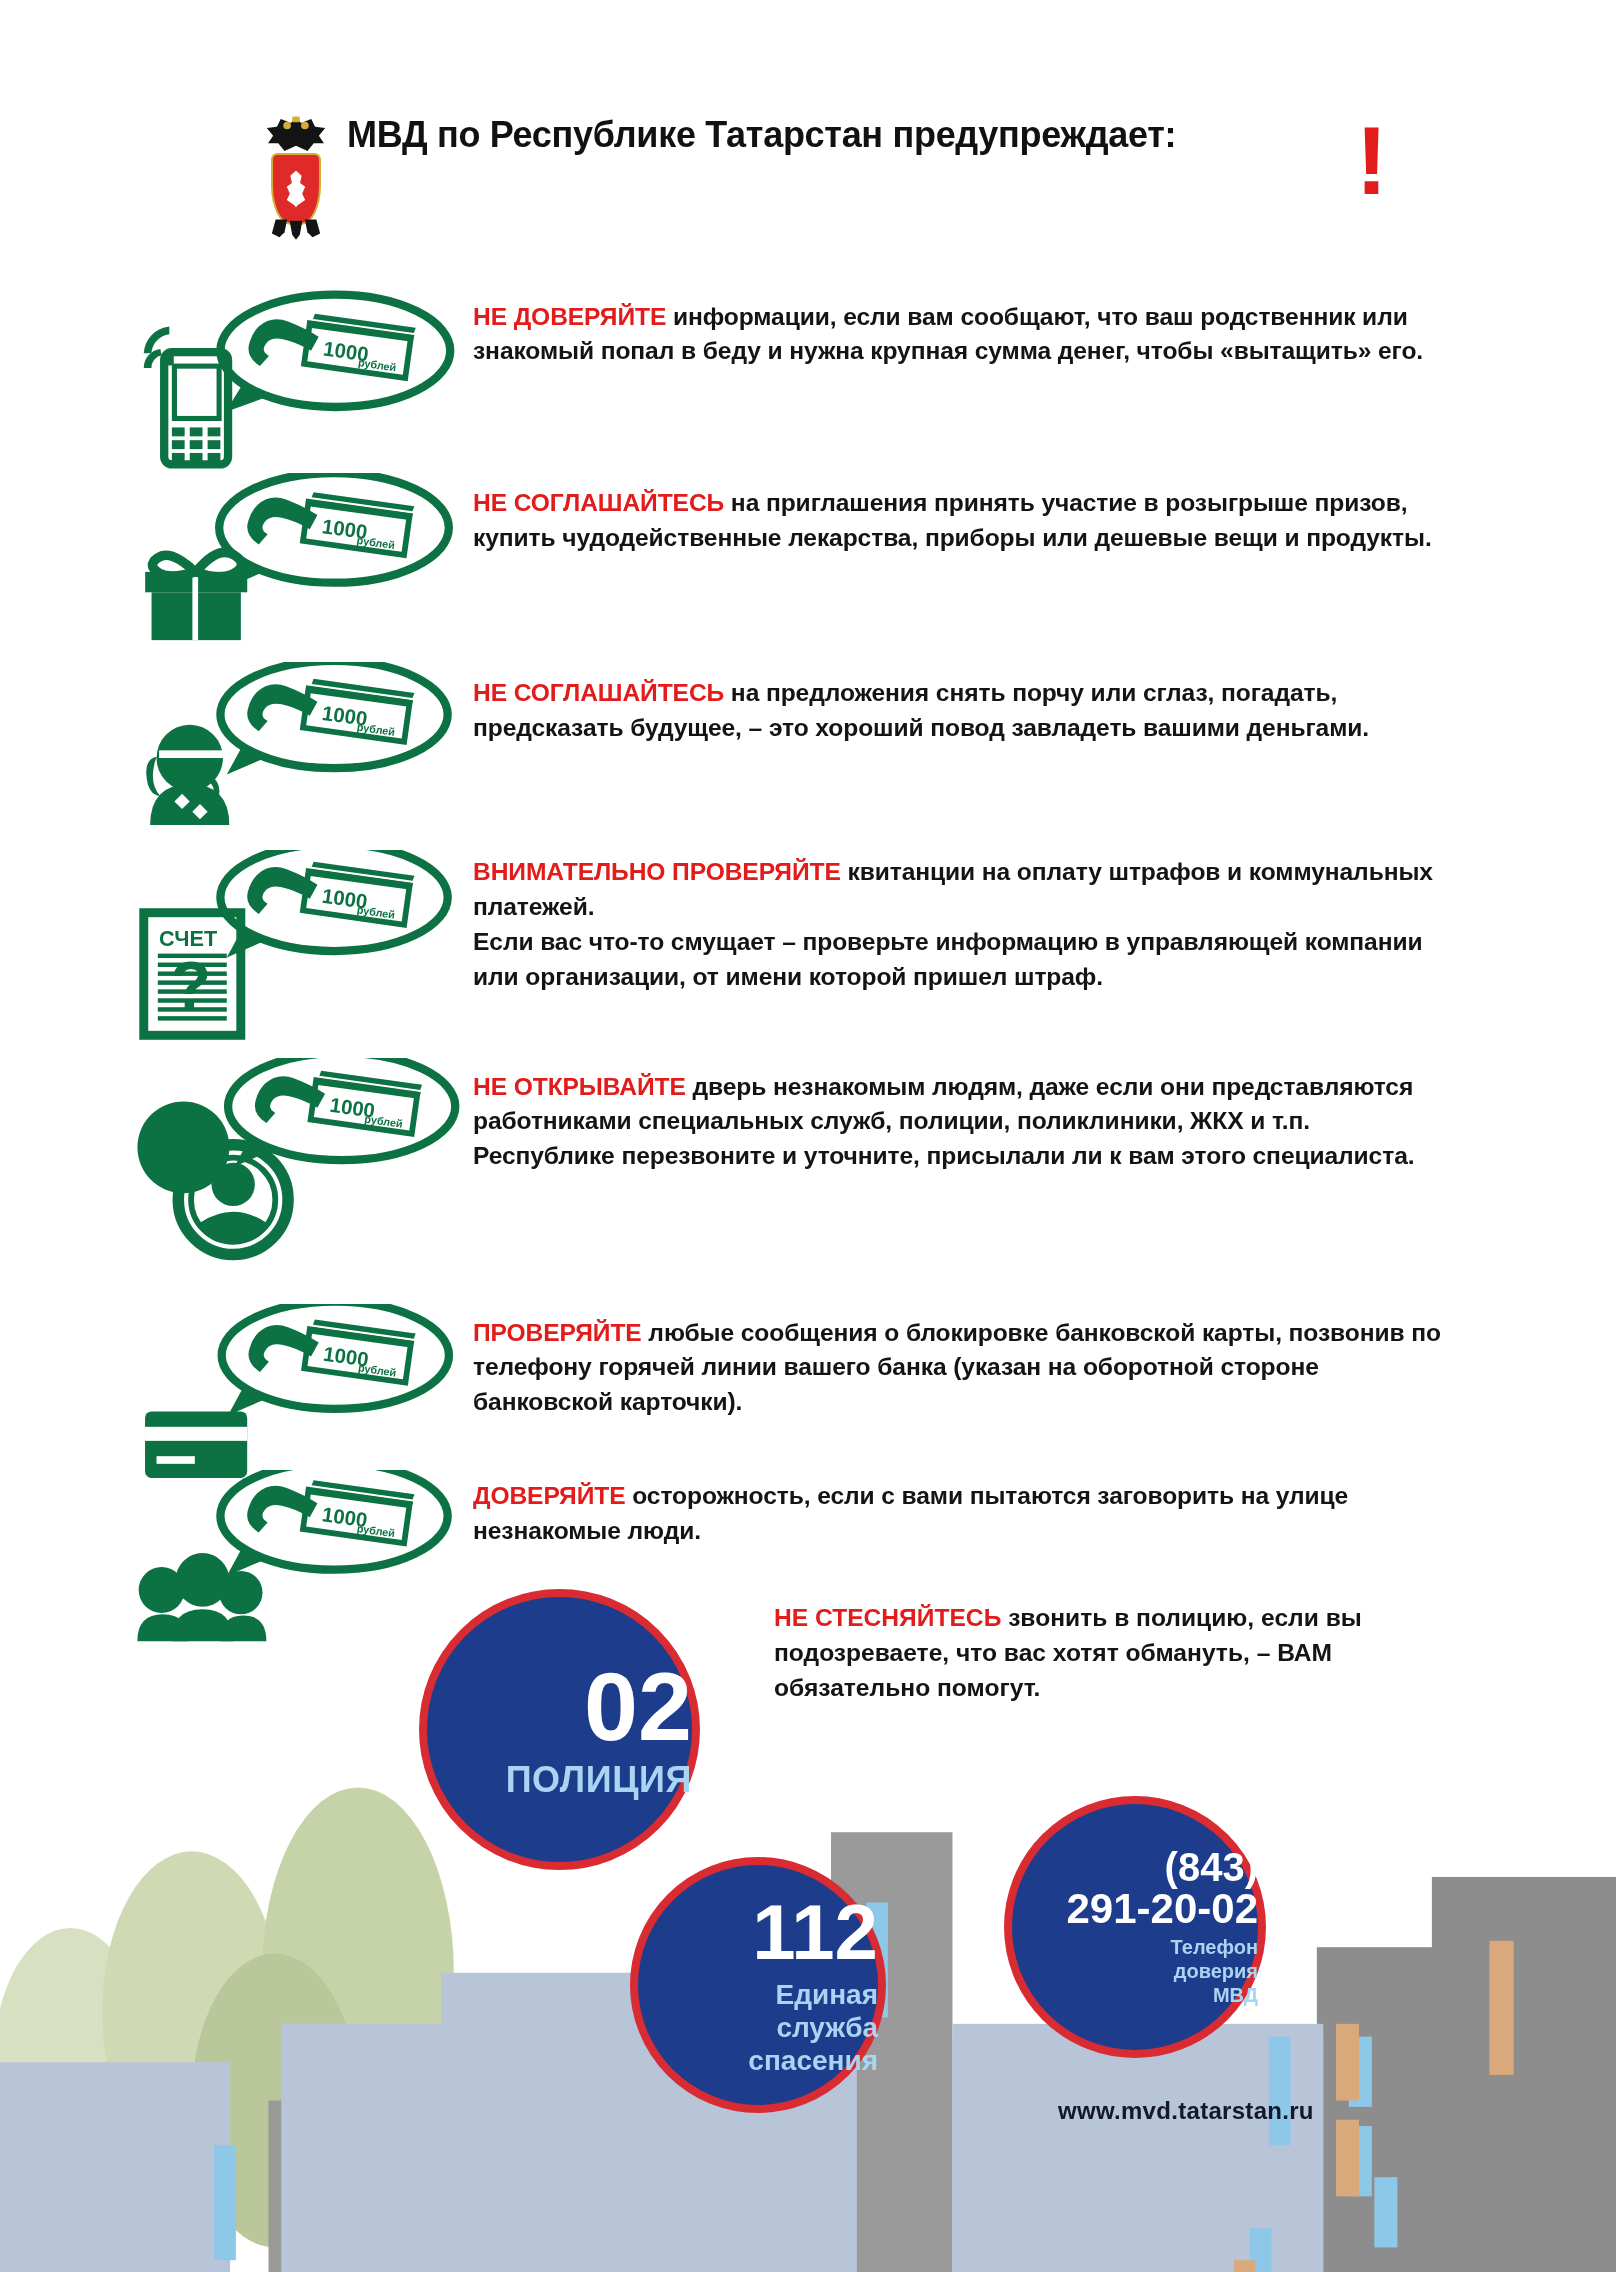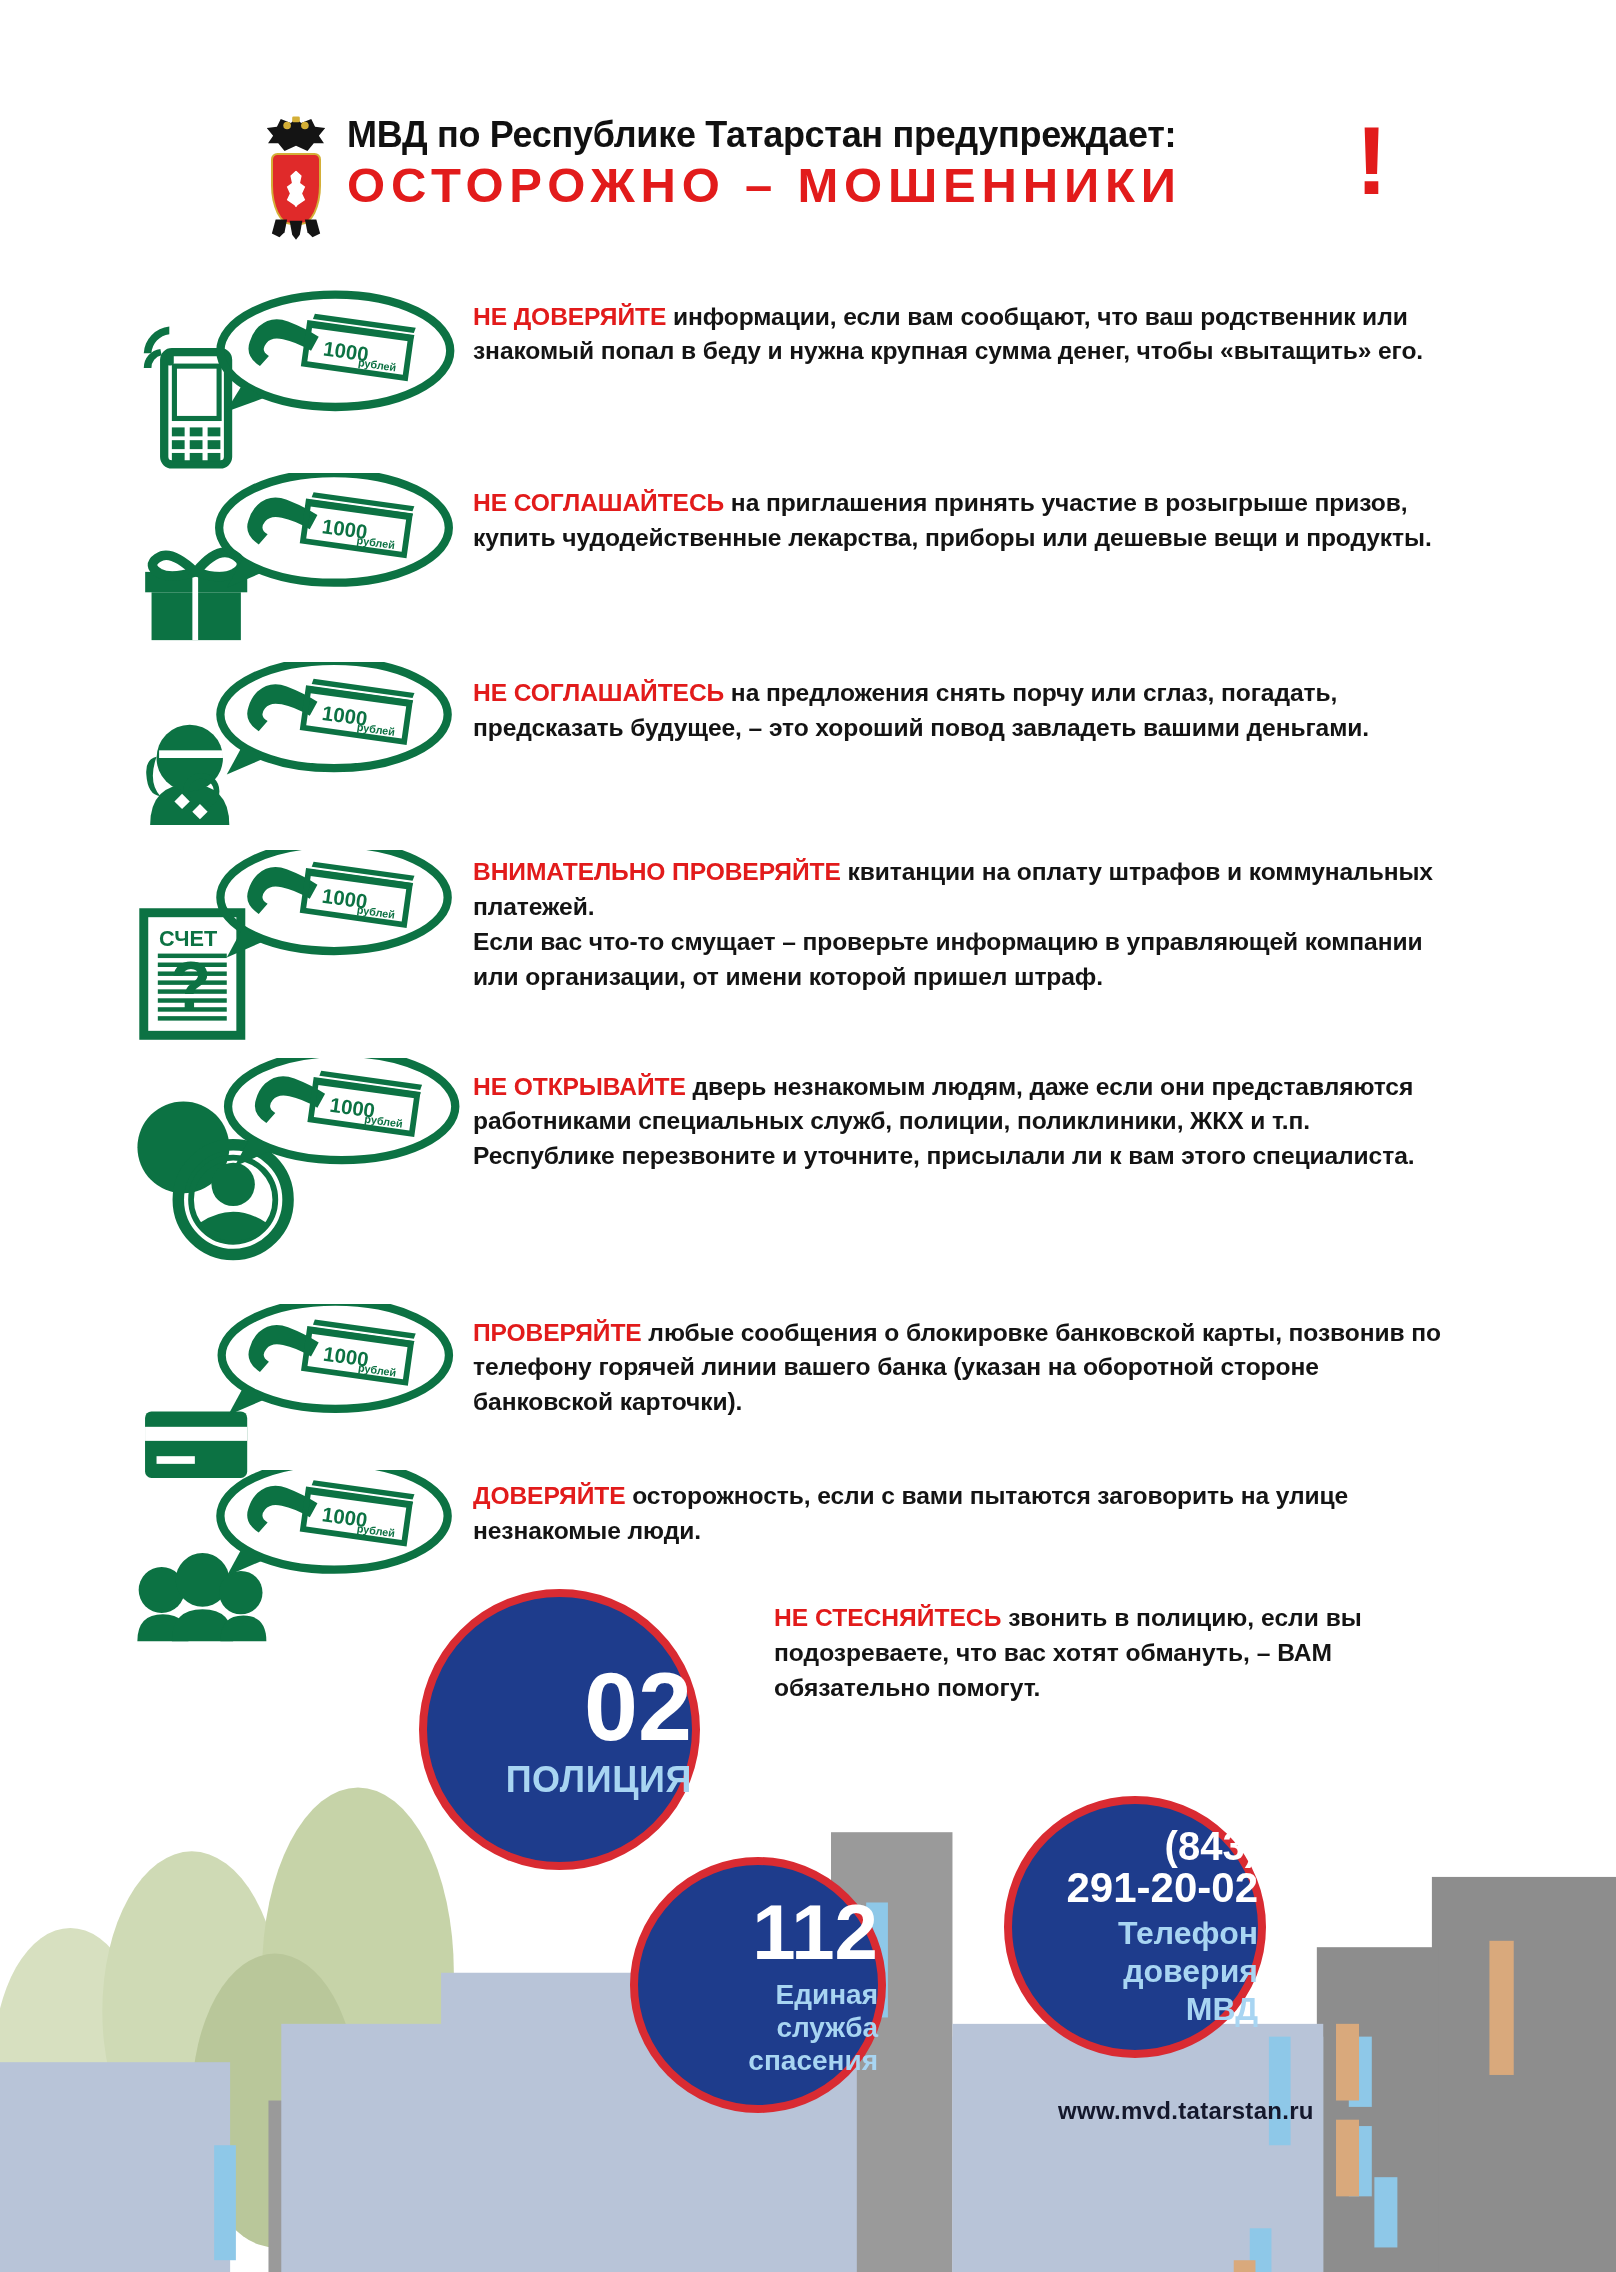--- a/index.html
+++ b/index.html
@@ -175,21 +175,21 @@
   #circle-02 .num { font-size: 97px; margin-bottom: 3.8px; }
   #circle-02 .lbl { font-size: 36px; letter-spacing: 0.6px; }
 
   #circle-112 { left: 630px; top: 1857px; width: 256px; height: 256px; }
   #circle-112 .num { font-size: 78px; margin-bottom: 6.4px; }
   #circle-112 .lbl { font-size: 28px; }
 
   #circle-trust { left: 1004px; top: 1796px; width: 262px; height: 262px; }
   #circle-trust .num { font-size: 40px; margin-bottom: 1.3px; }
   #circle-trust .num.n2 { font-size: 42px; margin-bottom: 6.4px; }
-  #circle-trust .lbl { font-size: 32px; }
+  #circle-trust .lbl { font-size: 20px; }
 
   .site-url {
     position: absolute;
     left: 1058px;
     top: 2097px;
     font-size: 24px;
     font-weight: 700;
     color: #14182c;
     letter-spacing: 0.3px;
     z-index: 6;
@@ -269,21 +269,20 @@
       </svg>
       <div class="shield"></div>
       <svg class="base" viewBox="0 0 96 34">
         <path d="M16 2 L34 2 L30 22 L22 30 L10 24 Z" fill="#141414"></path>
         <path d="M80 2 L62 2 L66 22 L74 30 L86 24 Z" fill="#141414"></path>
         <path d="M38 4 L58 4 L54 26 L48 34 L42 26 Z" fill="#141414"></path>
       </svg>
     </div>
     <div class="header-text">
       <div class="header-line1">МВД по Республике Татарстан предупреждает:</div>
-      <div class="header-line2">ОСТОРОЖНО – МОШЕННИКИ</div>
       <div class="header-bang">!</div>
     </div>
   </div>
 
   <div class="tips">
 
     <div class="tip" style="left:0;top:288px;">
       <svg class="tip-icon" width="332" height="192" viewBox="0 0 520 300" style="left:131px;">
         <g fill="#0c7243">
           <path d="M60 60 a44 44 0 0 0-40 42 h12 a32 32 0 0 1 28-30 z"></path>

